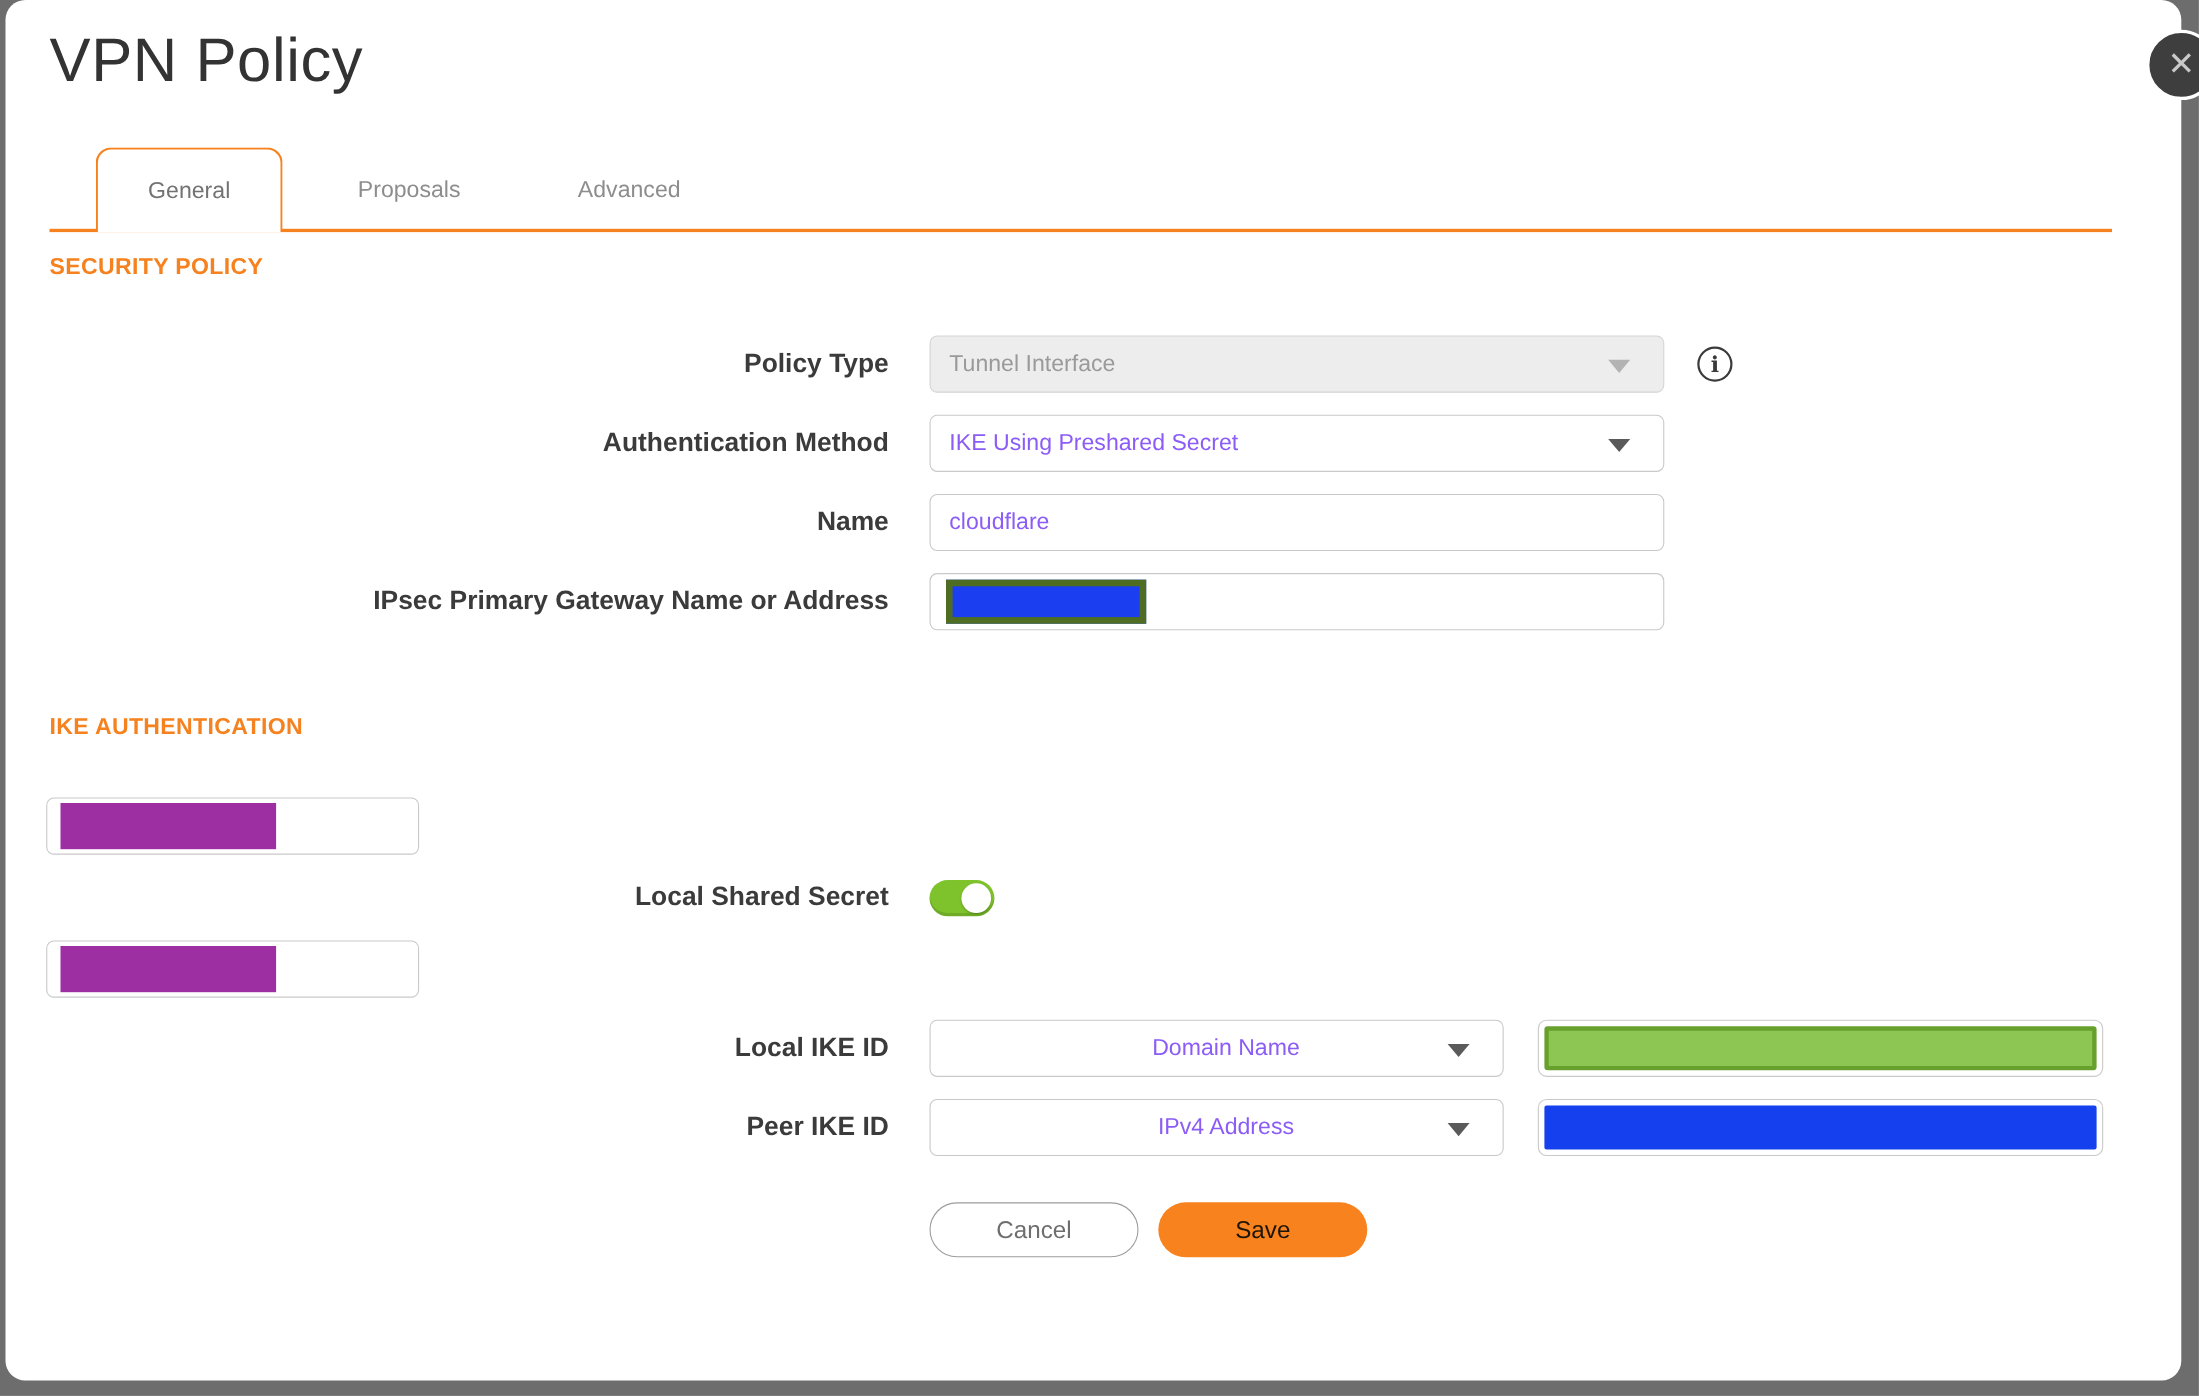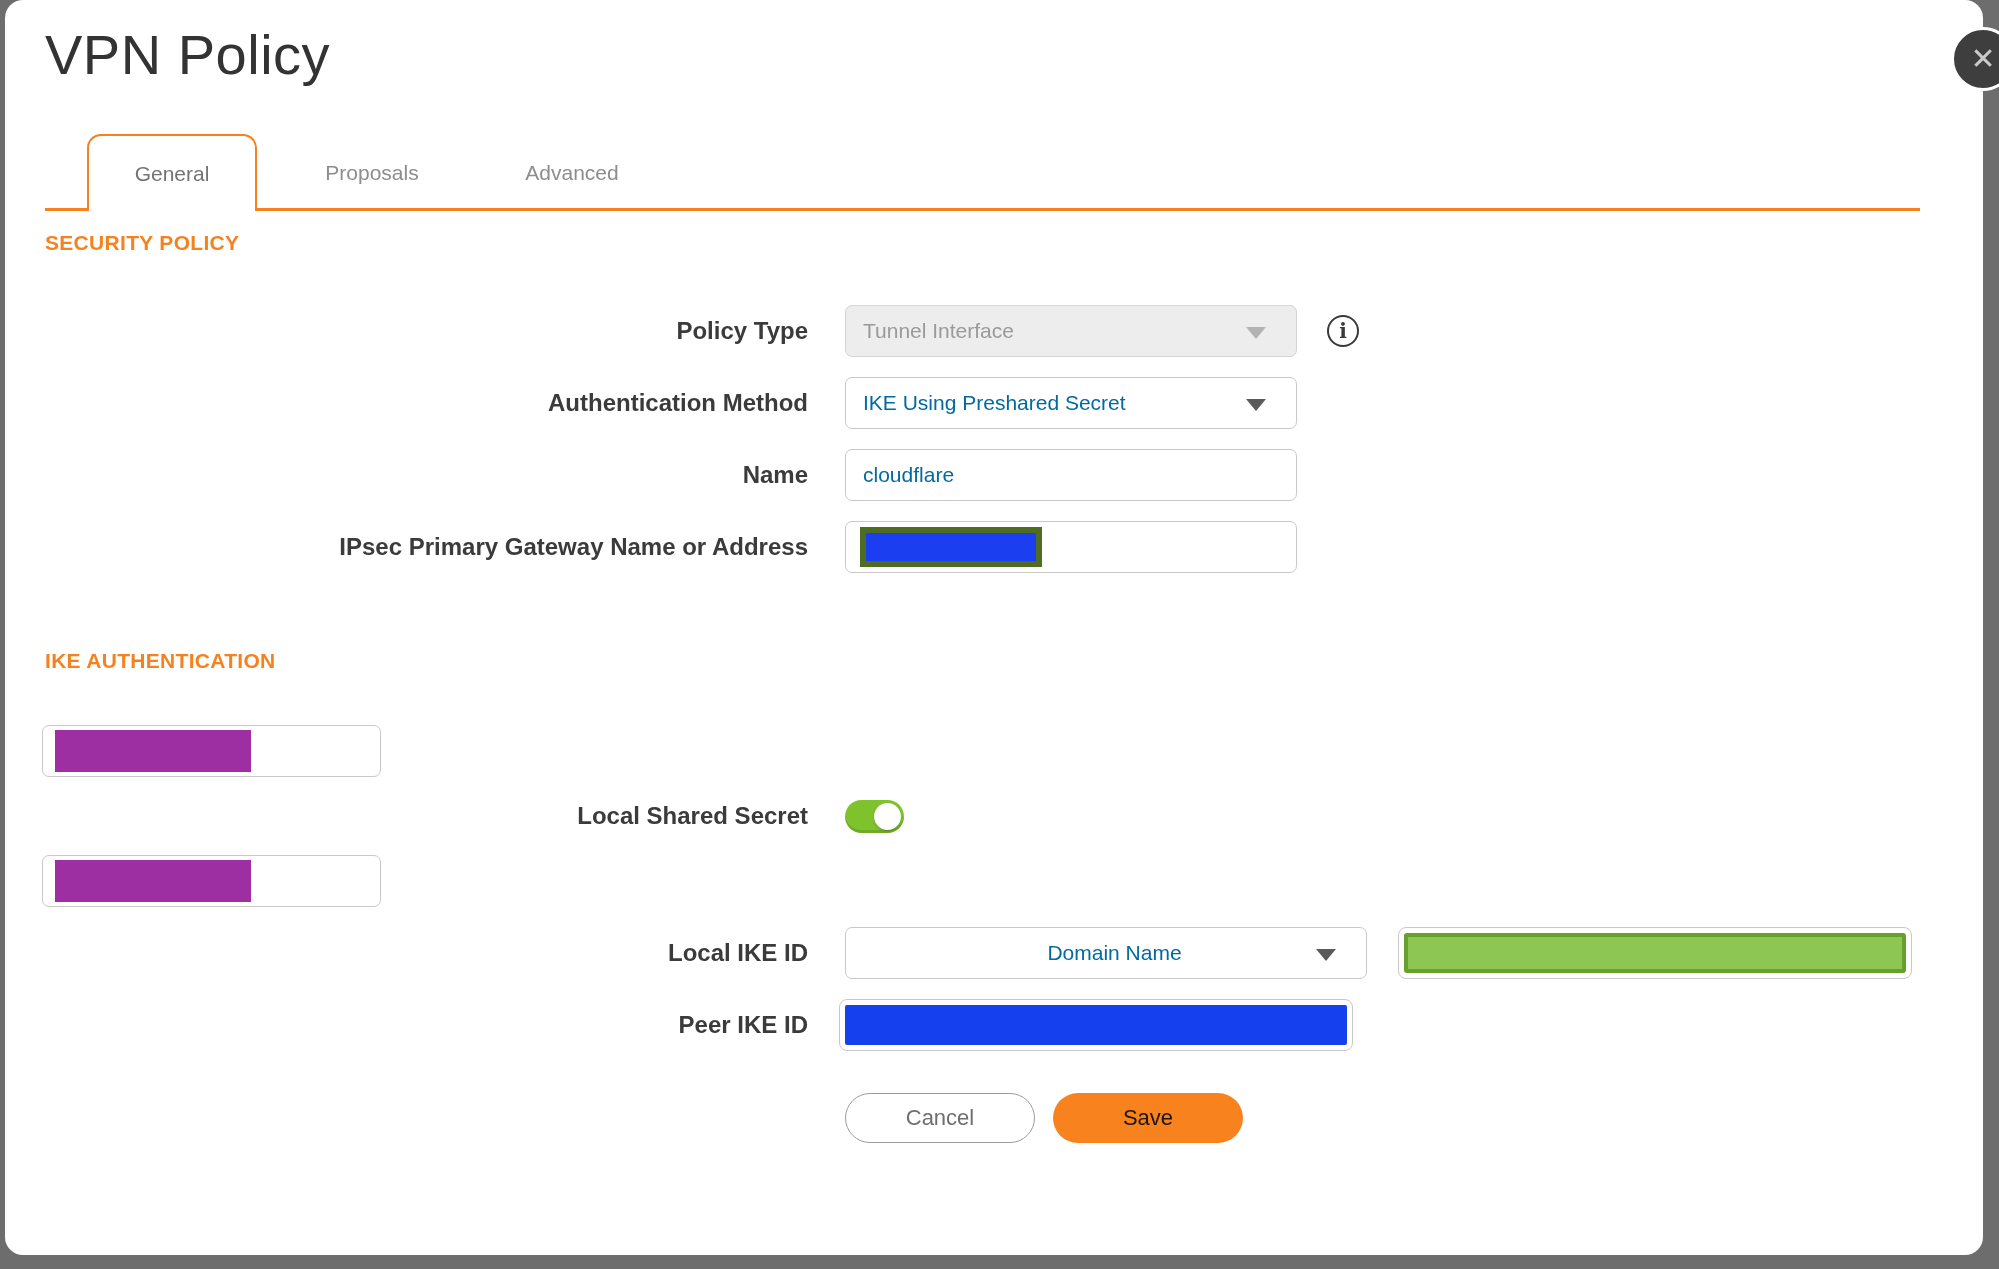--- a/index.html
+++ b/index.html
@@ -56,23 +56,23 @@
   .rows2 { margin-top:52px; }
   .row { display:flex; align-items:center; margin-bottom:20px; }
   .row label {
     width:803px; text-align:right; font-size:24px; font-weight:bold;
     color:#3b3b3b; flex:none;
   }
   .field { margin-left:37px; position:relative; }
   .select, .input {
     height:52px; background:#ffffff; border:1px solid #c9c9c9;
     border-radius:7px; display:flex; align-items:center;
-    font-size:21px; color:#0369a1; padding-left:17px; cursor:pointer;
-  }
-  .w-main { width:452px; }
+    font-size:21px; color:#8b5cf6; padding-left:17px; cursor:pointer;
+  }
+  .w-main { width:668px; }
   .w-secret { width:339px; }
   .w-sel2 { width:522px;justify-content:center; }
   .select .arrow {
     position:absolute; right:30px; top:21px; width:0; height:0;
     border-left:10px solid transparent; border-right:10px solid transparent;
     border-top:12px solid #5a5a5a;
   }
   .select.disabled { background:#ededed; border-color:#d4d4d4; color:#9a9a9a; cursor:default; }
   .select.disabled .arrow { border-top-color:#b3b3b3; }
   .info-icon {
@@ -199,20 +199,24 @@
           <span>Domain Name</span>
           <span class="arrow"></span>
         </div>
         <div class="valuebox">
           <div class="fill-green"></div>
         </div>
       </div>
 
       <div class="row">
         <label>Peer IKE ID</label>
+        <div class="field select w-sel2">
+          <span>IPv4 Address</span>
+          <span class="arrow"></span>
+        </div>
         <div class="valuebox">
           <div class="fill-blue"></div>
         </div>
       </div>
     </div>
 
     <div class="btnrow">
       <button class="btn btn-cancel">Cancel</button>
       <button class="btn btn-save">Save</button>
     </div>

